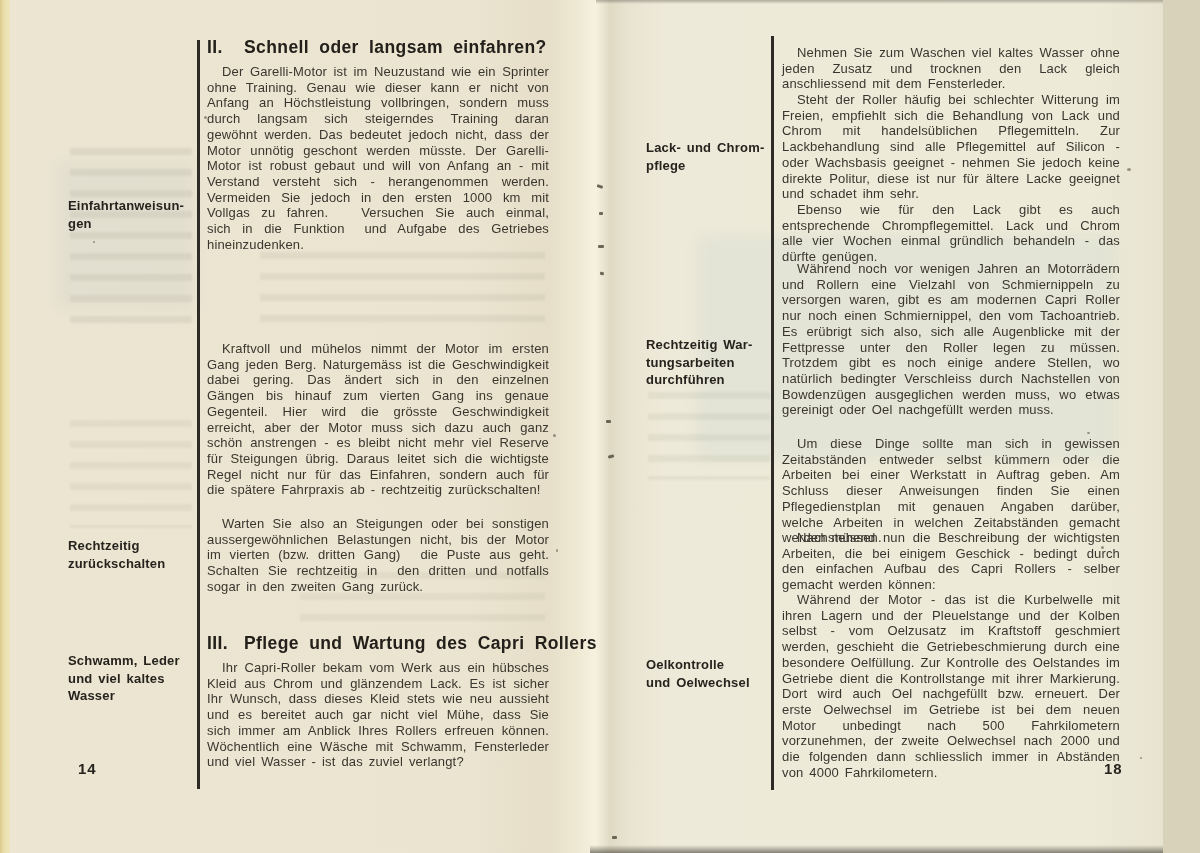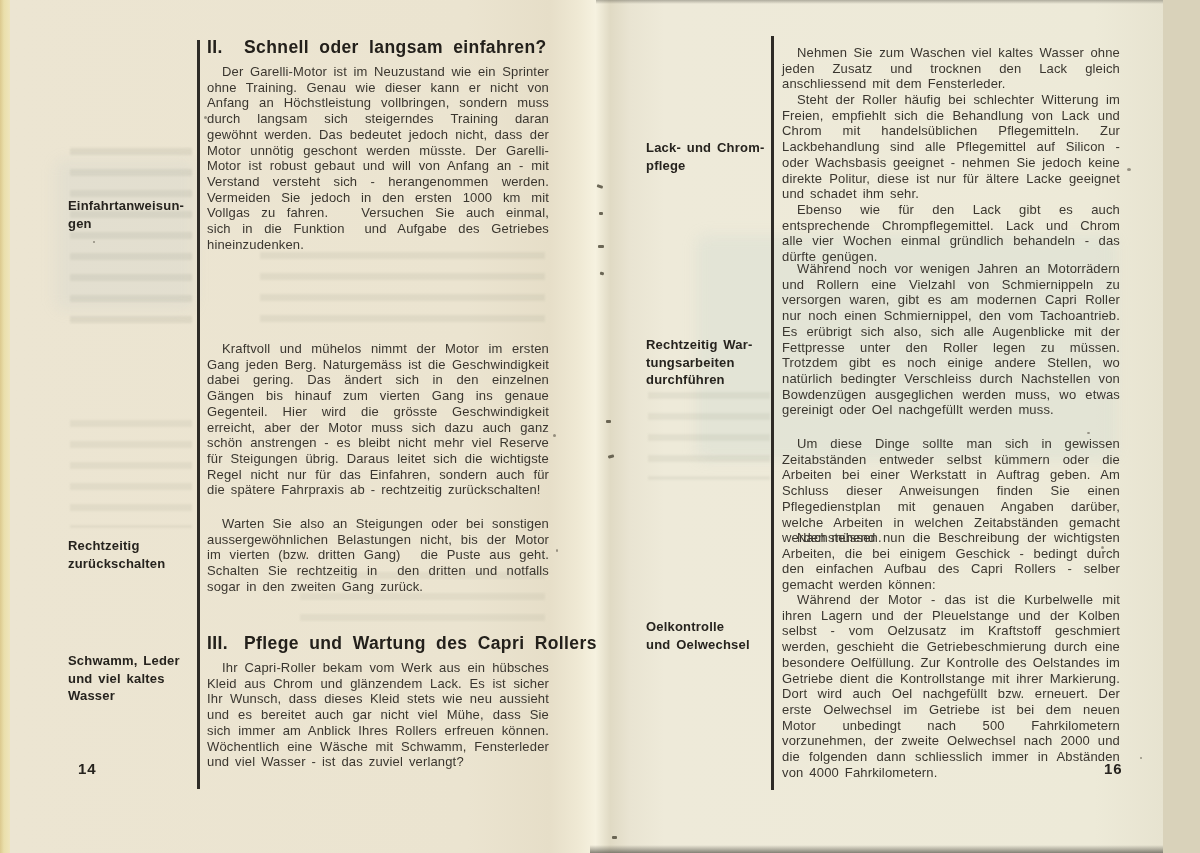--- a/index.html
+++ b/index.html
@@ -122,32 +122,32 @@
     <div class="sheen" style="left:100px; top:235px; width:420px; height:225px; background:rgba(173,196,199,.16);"></div>
     <div class="bleed" style="left:52px; top:392px; width:122px; height:88px; opacity:.3;"></div>
 
     <div class="rule rule-right"></div>
 
     <div class="mlabel ml-right" style="top:139px;">Lack- und Chrom-
 pflege</div>
     <div class="mlabel ml-right" style="top:336px;">Rechtzeitig War-
 tungsarbeiten
 durchführen</div>
-    <div class="mlabel ml-right" style="top:618px;">Oelkontrolle
+    <div class="mlabel ml-right" style="top:656px;">Oelkontrolle
 und Oelwechsel</div>
 
     <p class="bodyp col-right" style="top:45px;">Nehmen Sie zum Waschen viel kaltes Wasser ohne jeden Zusatz und trocknen den Lack gleich anschliessend mit dem Fensterleder.</p>
     <p class="bodyp col-right" style="top:92px;">Steht der Roller häufig bei schlechter Witterung im Freien, empfiehlt sich die Behandlung von Lack und Chrom mit handelsüblichen Pflegemitteln. Zur Lackbehandlung sind alle Pflegemittel auf Silicon - oder Wachsbasis geeignet - nehmen Sie jedoch keine direkte Politur, diese ist nur für ältere Lacke geeignet und schadet ihm sehr.</p>
     <p class="bodyp col-right" style="top:202px;">Ebenso wie für den Lack gibt es auch entsprechende Chrompflegemittel. Lack und Chrom alle vier Wochen einmal gründlich behandeln - das dürfte genügen.</p>
     <p class="bodyp col-right" style="top:261px;">Während noch vor wenigen Jahren an Motorrädern und Rollern eine Vielzahl von Schmiernippeln zu versorgen waren, gibt es am modernen Capri Roller nur noch einen Schmiernippel, den vom Tachoantrieb. Es erübrigt sich also, sich alle Augenblicke mit der Fettpresse unter den Roller legen zu müssen. Trotzdem gibt es noch einige andere Stellen, wo natürlich bedingter Verschleiss durch Nachstellen von Bowdenzügen ausgeglichen werden muss, wo etwas gereinigt oder Oel nachgefüllt werden muss.</p>
     <p class="bodyp col-right" style="top:436px;">Um diese Dinge sollte man sich in gewissen Zeitabständen entweder selbst kümmern oder die Arbeiten bei einer Werkstatt in Auftrag geben. Am Schluss dieser Anweisungen finden Sie einen Pflegedienstplan mit genauen Angaben darüber, welche Arbeiten in welchen Zeitabständen gemacht werden müssen.</p>
     <p class="bodyp col-right" style="top:530px;">Nachstehend nun die Beschreibung der wichtigsten Arbeiten, die bei einigem Geschick - bedingt durch den einfachen Aufbau des Capri Rollers - selber gemacht werden können:</p>
     <p class="bodyp col-right" style="top:592px;">Während der Motor - das ist die Kurbelwelle mit ihren Lagern und der Pleuelstange und der Kolben selbst - vom Oelzusatz im Kraftstoff geschmiert werden, geschieht die Getriebeschmierung durch eine besondere Oelfüllung. Zur Kontrolle des Oelstandes im Getriebe dient die Kontrollstange mit ihrer Markierung. Dort wird auch Oel nachgefüllt bzw. erneuert. Der erste Oelwechsel im Getriebe ist bei dem neuen Motor unbedingt nach 500 Fahrkilometern vorzunehmen, der zweite Oelwechsel nach 2000 und die folgenden dann schliesslich immer in Abständen von 4000 Fahrkilometern.</p>
 
-    <div class="pgnum" style="left:508px; top:760px;">16</div>
+    <div class="pgnum" style="left:508px; top:760px;">18</div>
   </div>
 
   <div class="stitch" style="left:597px; top:185px; transform:rotate(18deg);"></div>
   <div class="stitch" style="left:599px; top:212px; width:4px;"></div>
   <div class="stitch" style="left:598px; top:245px; transform:rotate(-14dedeg);"></div>
   <div class="stitch" style="left:600px; top:272px; width:4px; transform:rotate(10deg);"></div>
   <div class="stitch" style="left:606px; top:420px; width:5px;"></div>
   <div class="stitch" style="left:608px; top:455px; width:6px; transform:rotate(-12deg);"></div>
   <div class="stitch" style="left:612px; top:836px; width:5px; height:3px;"></div>
 

